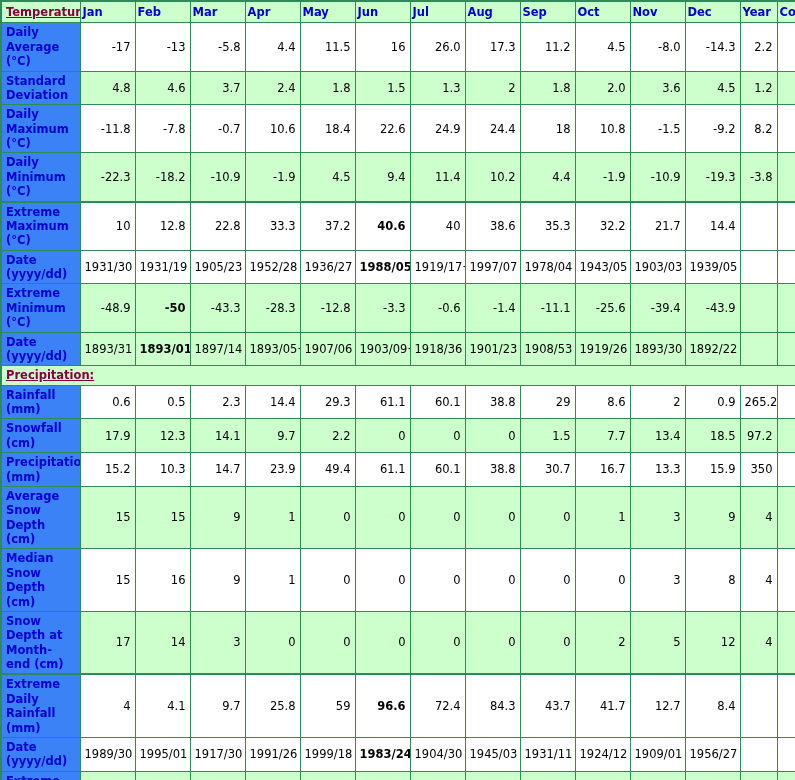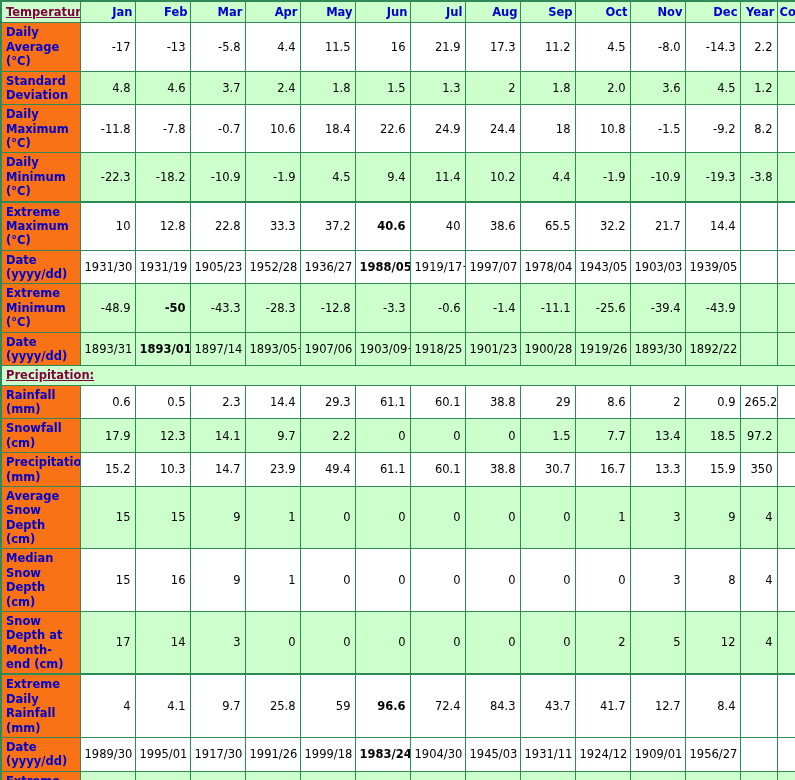--- a/index.html
+++ b/index.html
@@ -33,21 +33,21 @@
   col.c-label { width: 79px; }
   col.c-mon   { width: 55px; }
   col.c-year  { width: 37px; }
   col.c-code  { width: 36px; }
 
   
   tr.header-row td {
     background: #ccffcc;
     color: #0000cc;
     font-weight: bold;
-    text-align: right;
+    text-align: left;
     font-size: 11.5px;
     padding: 3px 2px;
   }
   tr.header-row td.section-head {
     color: #800040;
     text-decoration: underline;
     text-align: left;
     padding-left: 4px;
   }
   
@@ -75,21 +75,21 @@
     font-weight: normal;
     font-family: "DejaVu Sans", sans-serif;
     padding-right: 4px;
   }
   td.val.bold { font-weight: bold; }
   td.code { text-align: right; padding-right: 5px; }
 
   
   tr.band-green td { background: #ccffcc; }
   tr.band-white td { background: #ffffff; }
-  tr.band-green td.rowlabel, tr.band-white td.rowlabel { background: #f97316; }
+  tr.band-green td.rowlabel, tr.band-white td.rowlabel { background: #3b82f6; }
 
   
   tr.thick-top td { border-top: 2px solid #2e8b57; }
 </style>
 </head>
 <body>
 
 <table class="climate">
   <colgroup>
     <col class="c-label">
@@ -127,21 +127,21 @@
         <td>Code</td>
       </tr>
       <tr class="band-white">
         <td class="rowlabel">Daily Average (°C)</td>
         <td class="val">-17</td>
         <td class="val">-13</td>
         <td class="val">-5.8</td>
         <td class="val">4.4</td>
         <td class="val">11.5</td>
         <td class="val">16</td>
-        <td class="val">21.9</td>
+        <td class="val">26.0</td>
         <td class="val">17.3</td>
         <td class="val">11.2</td>
         <td class="val">4.5</td>
         <td class="val">-8.0</td>
         <td class="val">-14.3</td>
         <td class="val">2.2</td>
         <td class="val code">A</td>
       </tr>
       <tr class="band-green">
         <td class="rowlabel">Standard Deviation</td>
@@ -197,21 +197,21 @@
       <tr class="band-white thick-top">
         <td class="rowlabel">Extreme Maximum (°C)</td>
         <td class="val">10</td>
         <td class="val">12.8</td>
         <td class="val">22.8</td>
         <td class="val">33.3</td>
         <td class="val">37.2</td>
         <td class="val bold">40.6</td>
         <td class="val">40</td>
         <td class="val">38.6</td>
-        <td class="val">65.5</td>
+        <td class="val">35.3</td>
         <td class="val">32.2</td>
         <td class="val">21.7</td>
         <td class="val">14.4</td>
         <td class="val"></td>
         <td class="val code"></td>
       </tr>
       <tr class="band-white">
         <td class="rowlabel">Date (yyyy/dd)</td>
         <td class="val">1931/30</td>
         <td class="val">1931/19</td>
@@ -246,23 +246,23 @@
         <td class="val code"></td>
       </tr>
       <tr class="band-green">
         <td class="rowlabel">Date (yyyy/dd)</td>
         <td class="val">1893/31</td>
         <td class="val bold">1893/01</td>
         <td class="val">1897/14</td>
         <td class="val">1893/05+</td>
         <td class="val">1907/06</td>
         <td class="val">1903/09+</td>
-        <td class="val">1918/25</td>
+        <td class="val">1918/36</td>
         <td class="val">1901/23</td>
-        <td class="val">1900/28</td>
+        <td class="val">1908/53</td>
         <td class="val">1919/26</td>
         <td class="val">1893/30</td>
         <td class="val">1892/22</td>
         <td class="val"></td>
         <td class="val code"></td>
       </tr>
       <tr class="section-row">
         <td colspan="15">Precipitation:</td>
       </tr>
       <tr class="band-white">

